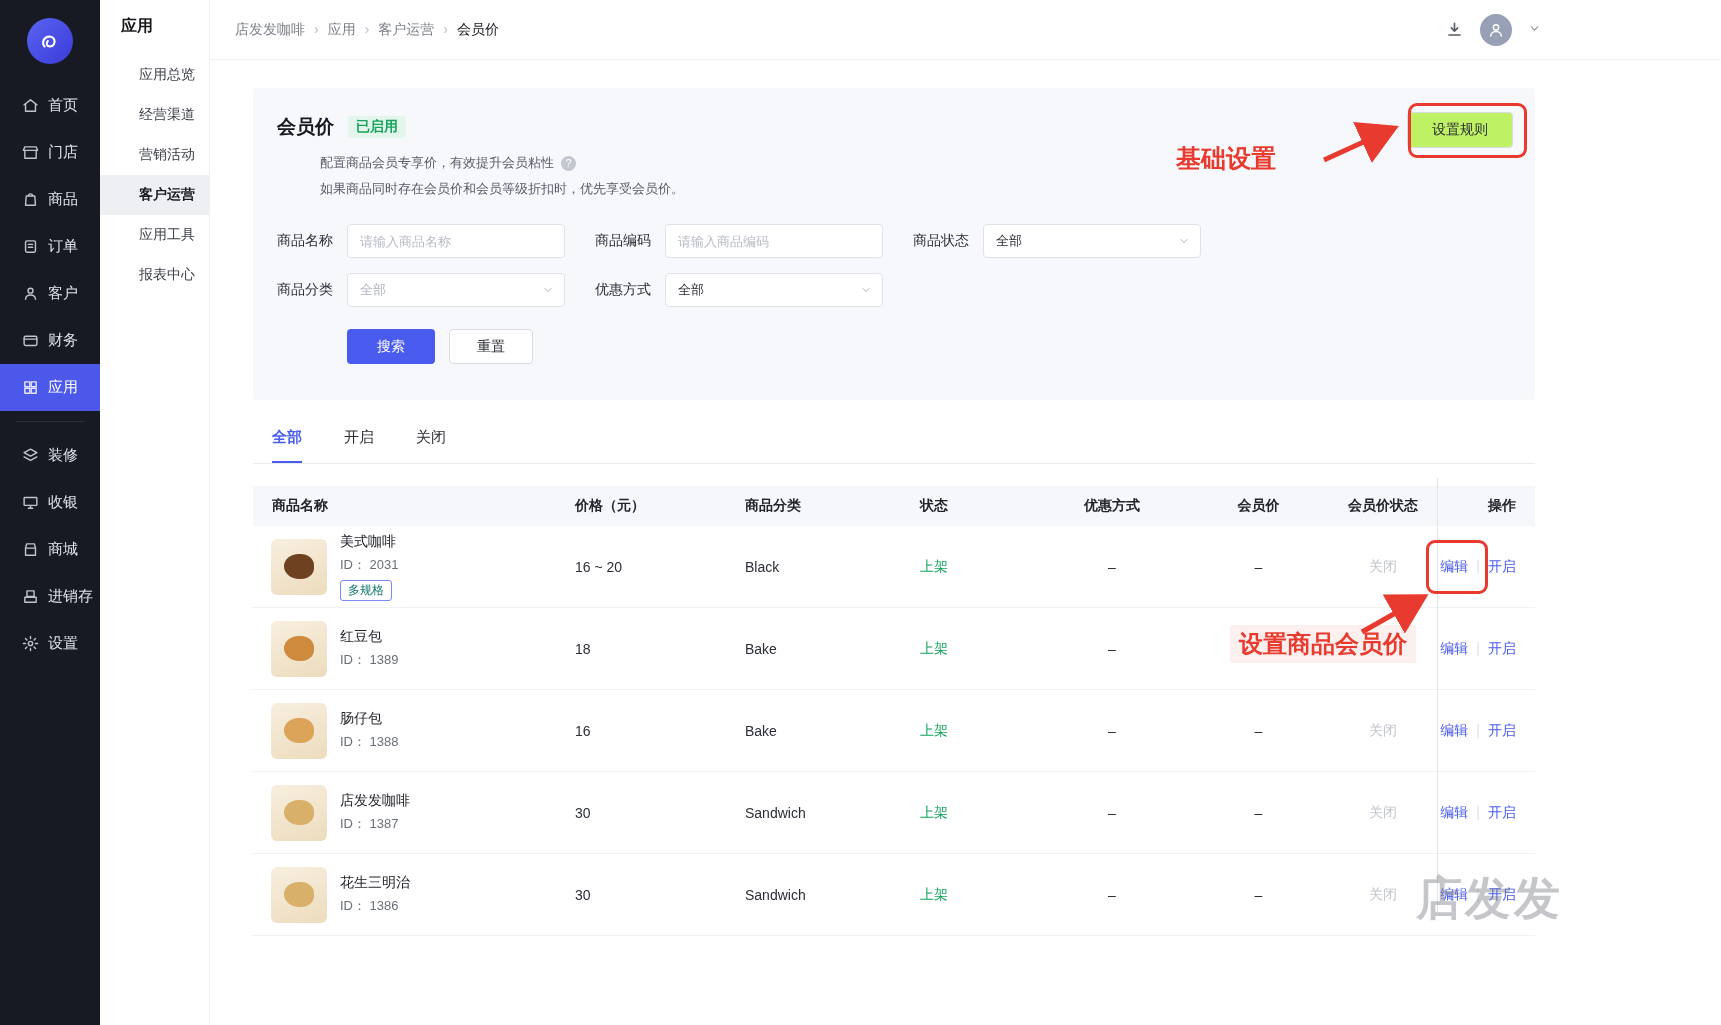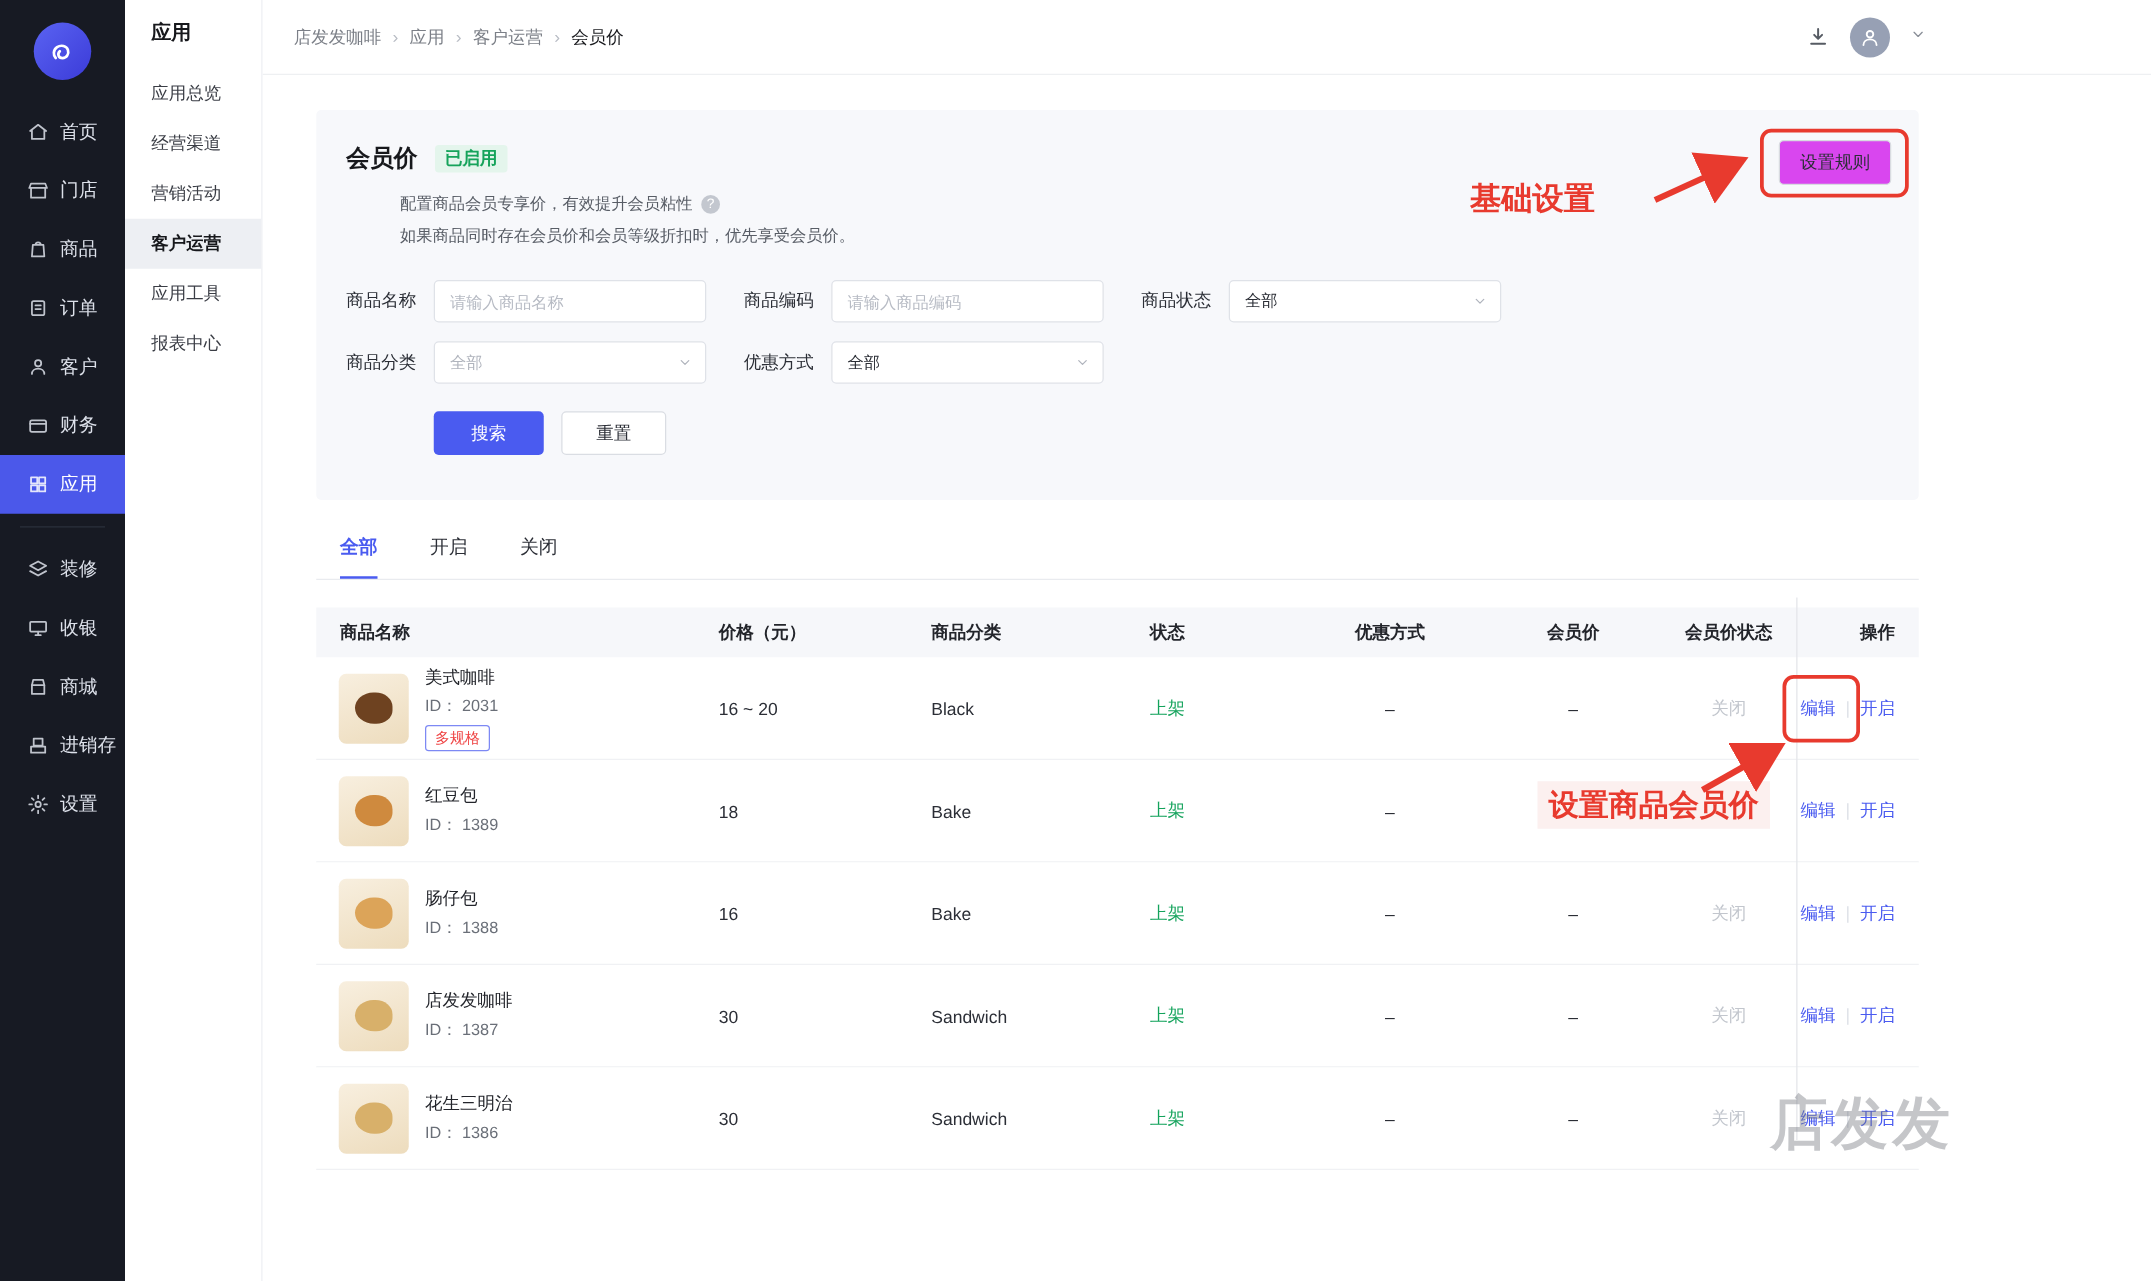--- a/index.html
+++ b/index.html
@@ -31,21 +31,21 @@
     stroke-width: 2; stroke-linecap: round; stroke-linejoin: round; opacity: .85; flex-shrink: 0; }
   .rail-item.active { background: #4b58ea; color: #ffffff; }
   .rail-divider { height: 1px; background: #2b303c; margin: 10px 16px; }
 
   
   .submenu {
     width: 110px; background: #fff; border-right: 1px solid #eef0f3;
     flex-shrink: 0; padding-top: 16px; z-index: 3;
   }
   .submenu-title { font-size: 16px; font-weight: bold; color: #17181c; padding-left: 21px; margin-bottom: 18px; }
-  .submenu-item { height: 40px; display: flex; align-items: center; padding-left: 21px;
+  .submenu-item { height: 40px; display: flex; align-items: center; padding-left: 39px;
     font-size: 14px; color: #3a3d45; cursor: pointer; }
   .submenu-item.active { background: #edeff3; color: #17181c; font-weight: 600; }
 
   
   .content { flex: 1; display: flex; flex-direction: column; min-width: 0; }
   .topbar { height: 60px; border-bottom: 1px solid #eef0f2; display: flex; align-items: center;
     padding: 0 180px 0 25px; }
   .crumbs { display: flex; align-items: center; font-size: 14px; color: #7b7f87; }
   .crumb { cursor: pointer; }
   .crumb + .crumb::before { content: "›"; color: #b8bcc4; margin: 0 9px; font-size: 14px; }
@@ -66,22 +66,22 @@
   .panel { margin-top: 28px; background: #f7f8fb; border-radius: 4px;
     padding: 26px 22px 24px 24px; height: 312px; position: relative; }
   .panel-title-row { display: flex; align-items: center; gap: 14px; }
   .panel-title { font-size: 19px; font-weight: bold; color: #17181c; }
   .badge-enabled { color: #16a35b; font-size: 14px; font-weight: 700;
     background: #e4f5ec; padding: 2px 8px; border-radius: 3px; }
   .panel-desc { font-size: 13px; color: #585d66; display: flex; align-items: center; gap: 7px; padding-left: 43px; }
   .d1 { margin-top: 14px; } .d2 { margin-top: 8px; }
   .help-icon { width: 15px; height: 15px; border-radius: 50%; background: #c3c7cf; color: #fff;
     font-size: 11px; display: inline-flex; align-items: center; justify-content: center; cursor: pointer; }
-  .rules-btn { position: absolute; top: 24px; right: 22px; width: 90px; height: 36px;
-    background: #d946ef; border: 1px solid #d8dbe0; border-radius: 4px; font-size: 14px; color: #2b2e36;
+  .rules-btn { position: absolute; top: 24px; right: 22px; width: 106px; height: 36px;
+    background: #bef264; border: 1px solid #d8dbe0; border-radius: 4px; font-size: 14px; color: #2b2e36;
     display: flex; align-items: center; justify-content: center; cursor: pointer; }
 
   .filters { margin-top: 26px; }
   .frow { display: flex; align-items: center; margin-bottom: 15px; }
   .fgroup { display: flex; align-items: center; margin-right: 30px; }
   .flabel { width: 70px; font-size: 14px; color: #2b2e36; flex-shrink: 0; }
   .finput { width: 218px; height: 34px; background: #fff; border: 1px solid #dfe2e8; border-radius: 4px;
     padding: 0 12px; font-size: 13px; color: #2b2e36; outline: none; font-family: Liberation Sans, sans-serif; }
   .finput::placeholder { color: #b7bbc4; }
   .fselect { width: 218px; height: 34px; background: #fff; border: 1px solid #dfe2e8; border-radius: 4px;
@@ -112,21 +112,21 @@
   .th:first-child, .td:first-child { padding-left: 19px; }
   .center { text-align: center; }
   .actions { text-align: right; padding-right: 19px; white-space: nowrap; }
   .prod { display: flex; align-items: center; gap: 13px; padding-left: 18px !important; }
   .pimg { width: 56px; height: 56px; border-radius: 6px; flex-shrink: 0;
     background: linear-gradient(160deg, #f8efdf, #eddcbd);
     display: flex; align-items: center; justify-content: center; }
   .blob { width: 30px; height: 25px; border-radius: 52% 48% 46% 54%; }
   .pname { font-size: 14px; color: #23252b; }
   .pid { font-size: 13px; color: #6a6f78; margin-top: 5px; }
-  .tag { display: inline-block; margin-top: 6px; font-size: 12px; color: #ef4444;
+  .tag { display: inline-block; margin-top: 6px; font-size: 12px; color: #0f766e;
     border: 1px solid #7d89f4; border-radius: 3px; padding: 1px 7px; }
   .tag:empty { display: none; }
   .status-on { color: #14a35c; }
   .mstatus { color: #c2c6cd; }
   .link { color: #4a5bf0; cursor: pointer; }
   .sep { color: #dfe2e8; margin: 0 8px; }
 
   
   .col-divider { position: absolute; left: 1437px; top: 478px; width: 1px; height: 434px;
     background: #e3e5e9; z-index: 2; }

